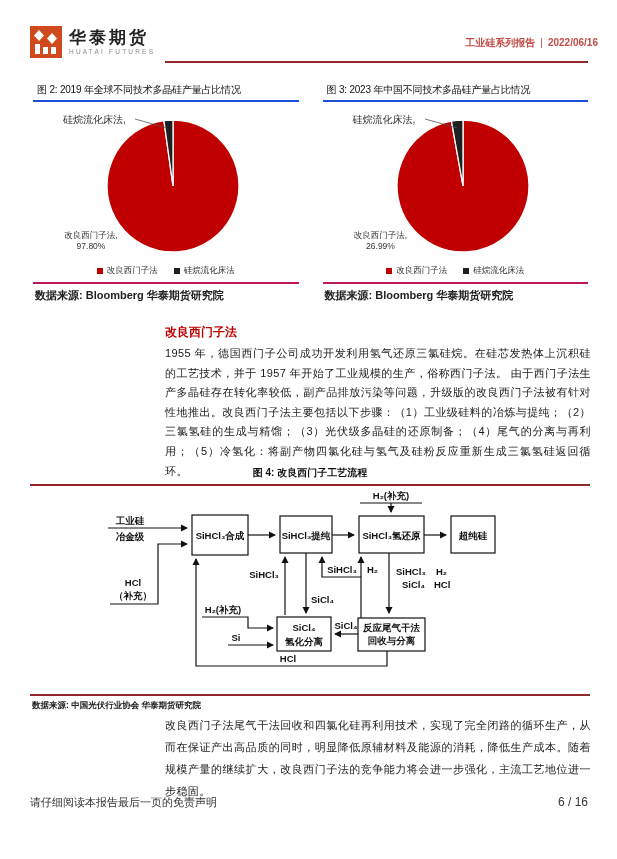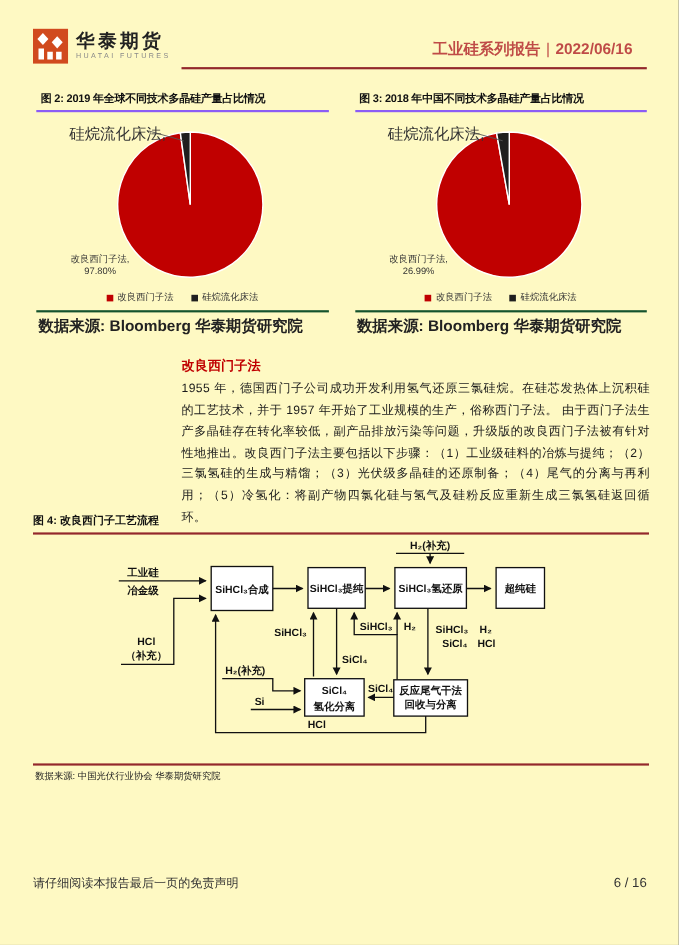--- a/index.html
+++ b/index.html
@@ -1,55 +1,55 @@
 <!DOCTYPE html>
 <html><head>
 <meta charset="utf-8">
 <style>
   html,body{margin:0;padding:0;background:#888;}
   .page{
-    position:relative; width:617px; height:859px; background:#fef9c3;
+    position:relative; width:617px; height:859px; background:#ffffff;
     font-family:"Liberation Sans","DejaVu Sans",sans-serif; color:#1a1a1a;
     margin:0 auto; overflow:hidden;
   }
   
   .logo-wrap{position:absolute; left:30px; top:26px; display:flex; align-items:center; gap:7px;}
   .logo-text .cn{font-size:17px; font-weight:bold; letter-spacing:3px; color:#222; line-height:18px;}
   .logo-text .en{font-size:6.5px; letter-spacing:2.2px; color:#8a8a8a; line-height:9px;}
-  .header-right{position:absolute; right:42px; top:36px; font-size:14px; color:#bf4b47; font-weight:bold;}
+  .header-right{position:absolute; right:19px; top:36px; font-size:10px; color:#bf4b47; font-weight:bold;}
   .header-right .sep{margin:0 5px; font-weight:normal;}
   .header-rule{position:absolute; left:165px; right:29px; top:61px; height:0; border-top:2px solid #93282c;}
   
   .charts{position:absolute; left:33px; right:29px; top:82px; display:flex; gap:24px;}
   .chart{flex:1; min-width:0;}
-  .chart-title{font-size:10px; font-weight:bold; color:#111; padding:1px 2px 3px 4px;
-    border-bottom:2px solid #8b5cf6; white-space:nowrap; letter-spacing:-0.2px;}
+  .chart-title{font-size:10px; font-weight:normal; color:#111; padding:1px 2px 3px 4px;
+    border-bottom:2px solid #1d4ed8; white-space:nowrap; letter-spacing:-0.2px;}
   .chart-body{position:relative; height:162px;}
   .pie-svg{position:absolute; left:0; top:0;}
-  .lab-top{position:absolute; left:30px; top:11px; font-size:14px; color:#333;}
+  .lab-top{position:absolute; left:30px; top:11px; font-size:10px; color:#333;}
   .lab-main{position:absolute; left:18px; top:128px; width:80px; text-align:center;
     font-size:8.5px; color:#333; line-height:11px;}
   .chart-legend{display:flex; justify-content:center; gap:16px; height:13px; align-items:center;}
   .leg-item{display:flex; align-items:center; gap:4px; font-size:8.5px; color:#333;}
   .sw{width:6px; height:6px; display:inline-block;}
   .sw-0{background:#c00000;} .sw-1{background:#1f1f1f;}
-  .chart-source{margin-top:5px; border-top:2px solid #14532d; padding:4px 0 0 2px;
-    font-size:14px; font-weight:bold; color:#222; white-space:nowrap;}
+  .chart-source{margin-top:5px; border-top:2px solid #be185d; padding:4px 0 0 2px;
+    font-size:11px; font-weight:bold; color:#222; white-space:nowrap;}
   
   .sec-heading{position:absolute; left:165px; top:324px; font-size:12px; font-weight:bold; color:#c00000;}
   .para1{position:absolute; left:165px; width:426px; top:344px; font-size:11px; line-height:19.6px;
     letter-spacing:0.4px; text-align:justify; color:#1a1a1a;}
   .para2{position:absolute; left:165px; width:426px; top:714px; font-size:11px; line-height:22px;
     letter-spacing:0.4px; text-align:justify; color:#1a1a1a;}
   
-  .fig-titlebar{position:absolute; left:30px; right:27px; top:466px; 
+  .fig-titlebar{position:absolute; left:30px; right:27px; top:466px; text-align:center;
     font-size:10px; font-weight:bold; color:#111; padding-bottom:4px; border-bottom:2px solid #93282c;}
   .fig-diagram{position:absolute; left:30px; top:485px;}
   .fig-source{position:absolute; left:30px; right:27px; top:694px; border-top:2px solid #93282c;
-    padding:4px 0 0 2px; font-size:8.5px; font-weight:normal; color:#222;}
+    padding:4px 0 0 2px; font-size:8.5px; font-weight:bold; color:#222;}
   
   .fig-diagram rect{fill:#fff; stroke:#111; stroke-width:1.2px;}
   .fig-diagram .ln{stroke:#111; stroke-width:1.2px; fill:none;}
   .fig-diagram text{font-family:"Liberation Sans","DejaVu Sans",sans-serif; font-size:9.5px;
     font-weight:bold; fill:#111;}
   
   .footer-disclaimer{position:absolute; left:30px; top:795px; font-size:11px; color:#333;}
   .footer-page{position:absolute; right:29px; top:795px; font-size:12px; color:#333;}
 </style>
 </head>
@@ -99,21 +99,21 @@
           </span>
         <span class="leg-item">
             <span class="sw sw-1"></span>
             <span>硅烷流化床法</span>
           </span>
       </div>
       <div class="chart-source">数据来源: Bloomberg 华泰期货研究院</div>
     </div>
 
     <div class="chart">
-      <div class="chart-title">图 3: 2018 年中国不同技术多晶硅产量占比情况</div>
+      <div class="chart-title">图 3: 2023 年中国不同技术多晶硅产量占比情况</div>
       <div class="chart-body">
         <svg class="pie-svg" width="265" height="162">
             <path d="M140,84 L140.00,18.00 A66,66 0 1 1 128.45,19.02 Z" fill="#c00000" stroke="#fff" stroke-width="1.3"></path>
             <path d="M140,84 L128.45,19.02 A66,66 0 0 1 140.00,18.00 Z" fill="#1f1f1f" stroke="#fff" stroke-width="1.3"></path>
             <line x1="102" y1="17" x2="134" y2="26" stroke="#555" stroke-width="0.8"></line>
           </svg>
         <div class="lab-top">硅烷流化床法,</div>
         <div class="lab-main">
           <div>改良西门子法,</div>
           <div>26.99%</div>
@@ -211,16 +211,17 @@
     <path class="ln" d="M172,132 H218 V143 H243" marker-end="url(#arr)"></path>
     <text x="206" y="156" text-anchor="middle">Si</text>
     <path class="ln" d="M198,160 H243" marker-end="url(#arr)"></path>
 
     <path class="ln" d="M357,166 V181 H166 V74" marker-end="url(#arr)"></path>
     <text x="258" y="177" text-anchor="middle">HCl</text>
   </svg>
 
   <div class="fig-source">数据来源: 中国光伏行业协会 华泰期货研究院</div>
 
+  <div class="para2">改良西门子法尾气干法回收和四氯化硅再利用技术，实现了完全闭路的循环生产，从而在保证产出高品质的同时，明显降低原辅材料及能源的消耗，降低生产成本。随着规模产量的继续扩大，改良西门子法的竞争能力将会进一步强化，主流工艺地位进一步稳固。</div>
 
   <div class="footer-disclaimer">请仔细阅读本报告最后一页的免责声明</div>
   <div class="footer-page">6 / 16</div>
 </div>
 
 </body></html>

